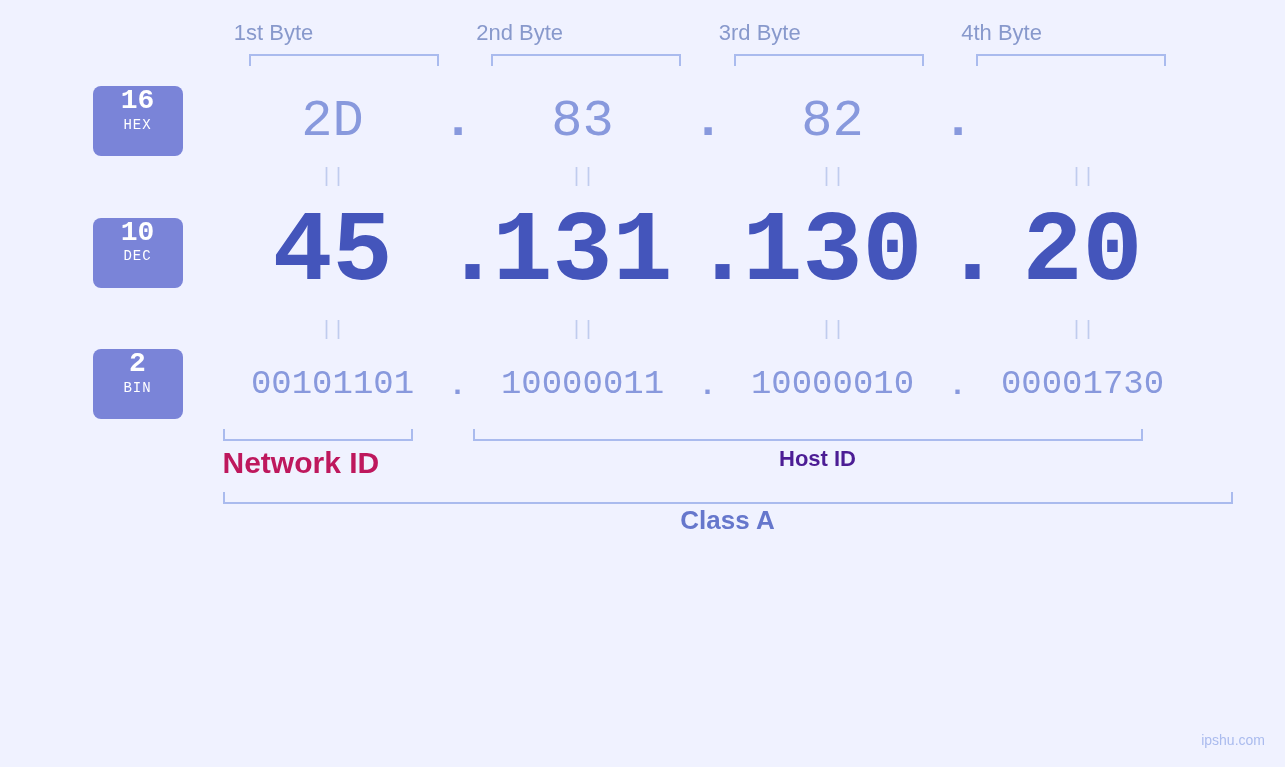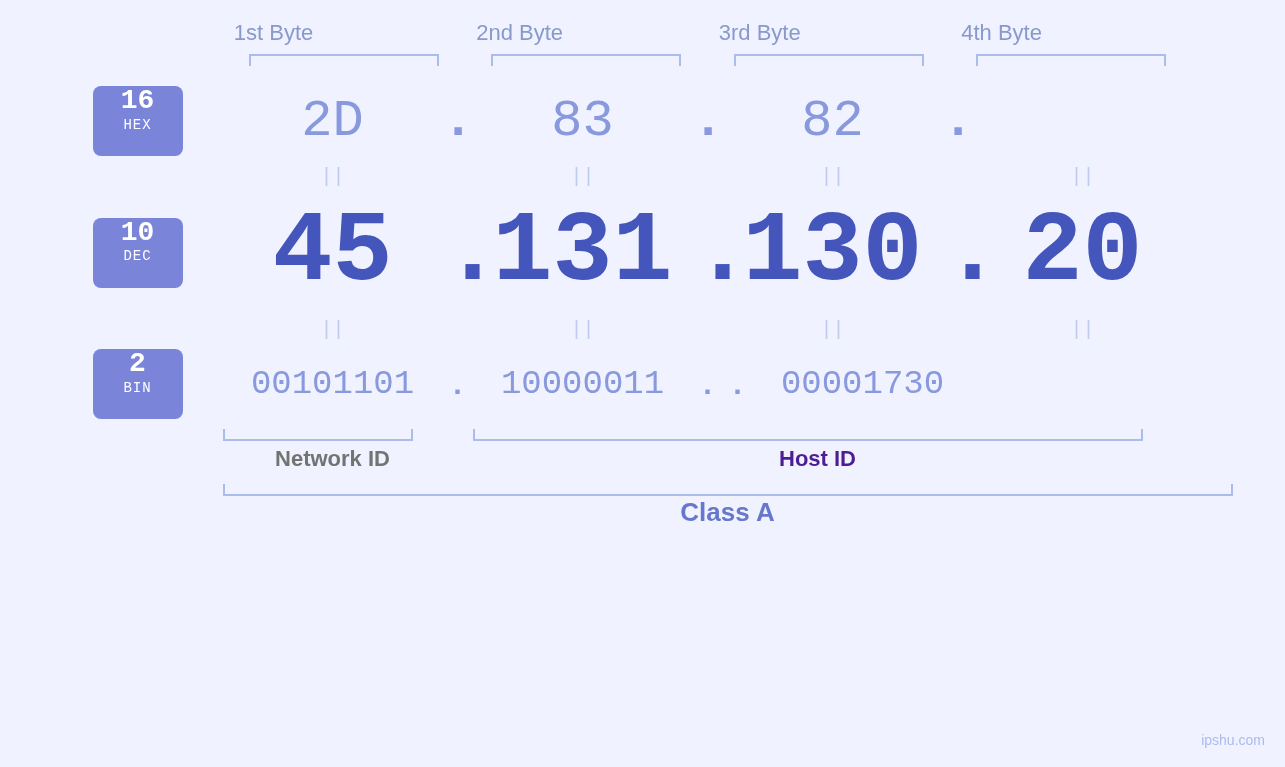--- a/index.html
+++ b/index.html
@@ -156,23 +156,23 @@
     }
 
     .id-labels-row {
       display: flex;
       padding-left: 130px;
       margin-top: 5px;
     }
 
     .network-id-label {
       width: 220px;
-      text-align: center;
-      color: #737373;
-      font-size: 22px;
+      text-align: left;
+      color: #be185d;
+      font-size: 30px;
       font-family: Arial, sans-serif;
       font-weight: bold;
     }
 
     .host-id-label {
       
       margin-left: 40px;
       width: 670px;
       text-align: center;
       color: #4c1d95;
@@ -310,20 +310,21 @@
   <div class="row-group">
     <div class="base-badge">
       <span class="base-num">2</span>
       <span class="base-label">BIN</span>
     </div>
     <div class="values-row">
       <div class="byte-value bin">00101101</div>
       <div class="dot bin">.</div>
       <div class="byte-value bin">10000011</div>
       <div class="dot bin">.</div>
+      <div class="byte-value bin">10000010</div>
       <div class="dot bin">.</div>
       <div class="byte-value bin">00001730</div>
     </div>
   </div>
 
   <div class="bottom-bracket-row">
     <div class="network-bracket"></div>
     <div class="host-bracket"></div>
   </div>
 

